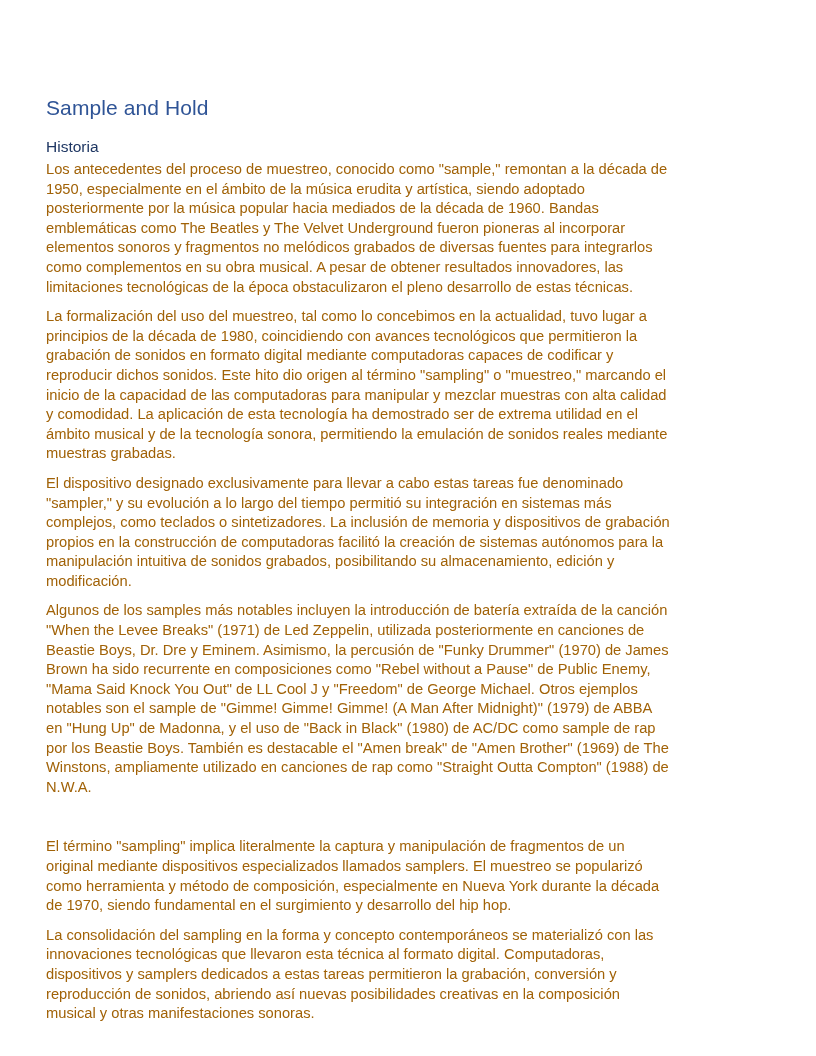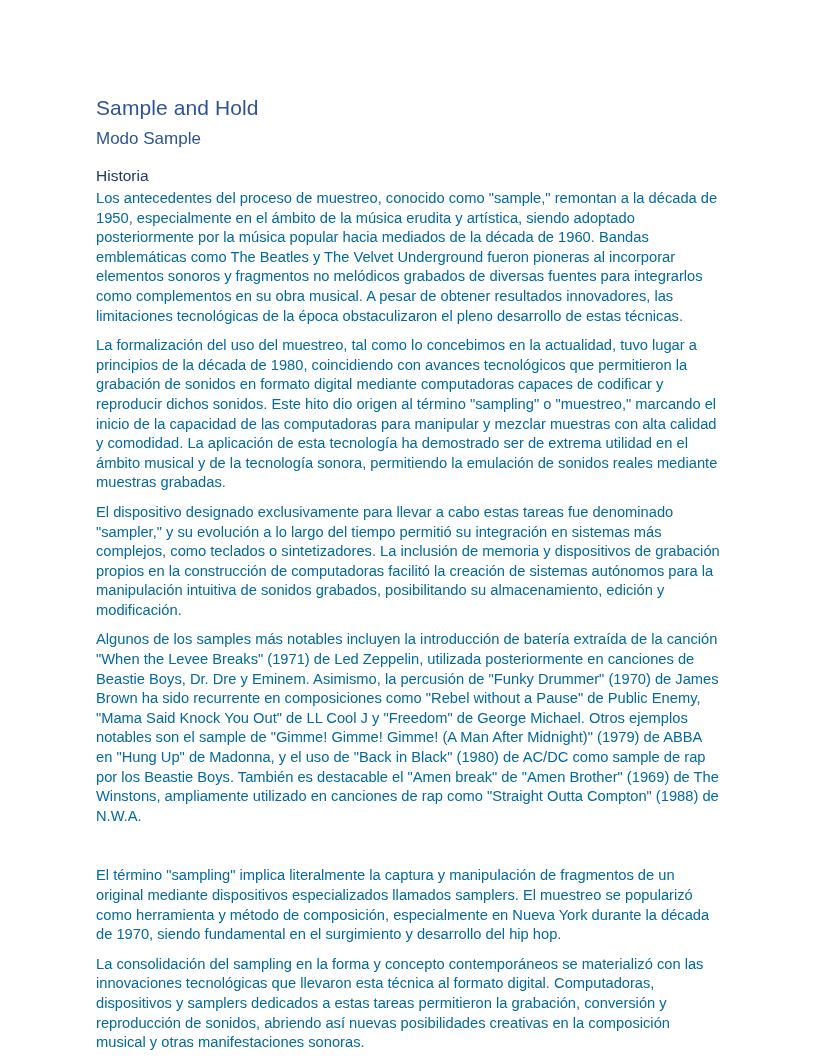--- a/index.html
+++ b/index.html
@@ -6,21 +6,21 @@
   html, body {
     margin: 0;
     padding: 0;
     background: #ffffff;
   }
   .page {
     position: relative;
     width: 816px;
     height: 1056px;
     background: #ffffff;
-    padding: 94px 96px 96px 96px;
+    padding: 94px 96px 96px 46px;
     font-family: "Liberation Sans", "DejaVu Sans", sans-serif;
     overflow: hidden;
   }
   .doc-title {
     font-size: 21px;
     line-height: 27px;
     font-weight: 400;
     color: #2F5496;
     margin: 0 0 7px 0;
     letter-spacing: 0.1px;
@@ -36,37 +36,36 @@
     font-size: 15.5px;
     line-height: 20px;
     font-weight: 400;
     color: #1F3763;
     margin: 16px 0 3px 0;
   }
   .body-paragraph {
     font-size: 14.7px;
     line-height: 19.6px;
     font-weight: 400;
-    color: #0369a1;
+    color: #a16207;
     margin: 0 0 10px 0;
     text-align: left;
     width: 624px;
   }
   .blank-line {
     height: 30px;
   }
 </style>
 </head>
 <body>
 
 <div class="page">
 
   <h1 class="doc-title">Sample and Hold</h1>
 
-  <h2 class="doc-subtitle">Modo Sample</h2>
 
   <h3 class="doc-section-heading">Historia</h3>
 
   <p class="body-paragraph">Los antecedentes del proceso de muestreo, conocido como "sample," remontan a la década de 1950, especialmente en el ámbito de la música erudita y artística, siendo adoptado posteriormente por la música popular hacia mediados de la década de 1960. Bandas emblemáticas como The Beatles y The Velvet Underground fueron pioneras al incorporar elementos sonoros y fragmentos no melódicos grabados de diversas fuentes para integrarlos como complementos en su obra musical. A pesar de obtener resultados innovadores, las limitaciones tecnológicas de la época obstaculizaron el pleno desarrollo de estas técnicas.</p>
 
   <p class="body-paragraph">La formalización del uso del muestreo, tal como lo concebimos en la actualidad, tuvo lugar a principios de la década de 1980, coincidiendo con avances tecnológicos que permitieron la grabación de sonidos en formato digital mediante computadoras capaces de codificar y reproducir dichos sonidos. Este hito dio origen al término "sampling" o "muestreo," marcando el inicio de la capacidad de las computadoras para manipular y mezclar muestras con alta calidad y comodidad. La aplicación de esta tecnología ha demostrado ser de extrema utilidad en el ámbito musical y de la tecnología sonora, permitiendo la emulación de sonidos reales mediante muestras grabadas.</p>
 
   <p class="body-paragraph">El dispositivo designado exclusivamente para llevar a cabo estas tareas fue denominado "sampler," y su evolución a lo largo del tiempo permitió su integración en sistemas más complejos, como teclados o sintetizadores. La inclusión de memoria y dispositivos de grabación propios en la construcción de computadoras facilitó la creación de sistemas autónomos para la manipulación intuitiva de sonidos grabados, posibilitando su almacenamiento, edición y modificación.</p>
 
   <p class="body-paragraph">Algunos de los samples más notables incluyen la introducción de batería extraída de la canción "When the Levee Breaks" (1971) de Led Zeppelin, utilizada posteriormente en canciones de Beastie Boys, Dr. Dre y Eminem. Asimismo, la percusión de "Funky Drummer" (1970) de James Brown ha sido recurrente en composiciones como "Rebel without a Pause" de Public Enemy, "Mama Said Knock You Out" de LL Cool J y "Freedom" de George Michael. Otros ejemplos notables son el sample de "Gimme! Gimme! Gimme! (A Man After Midnight)" (1979) de ABBA en "Hung Up" de Madonna, y el uso de "Back in Black" (1980) de AC/DC como sample de rap por los Beastie Boys. También es destacable el "Amen break" de "Amen Brother" (1969) de The Winstons, ampliamente utilizado en canciones de rap como "Straight Outta Compton" (1988) de N.W.A.</p>

